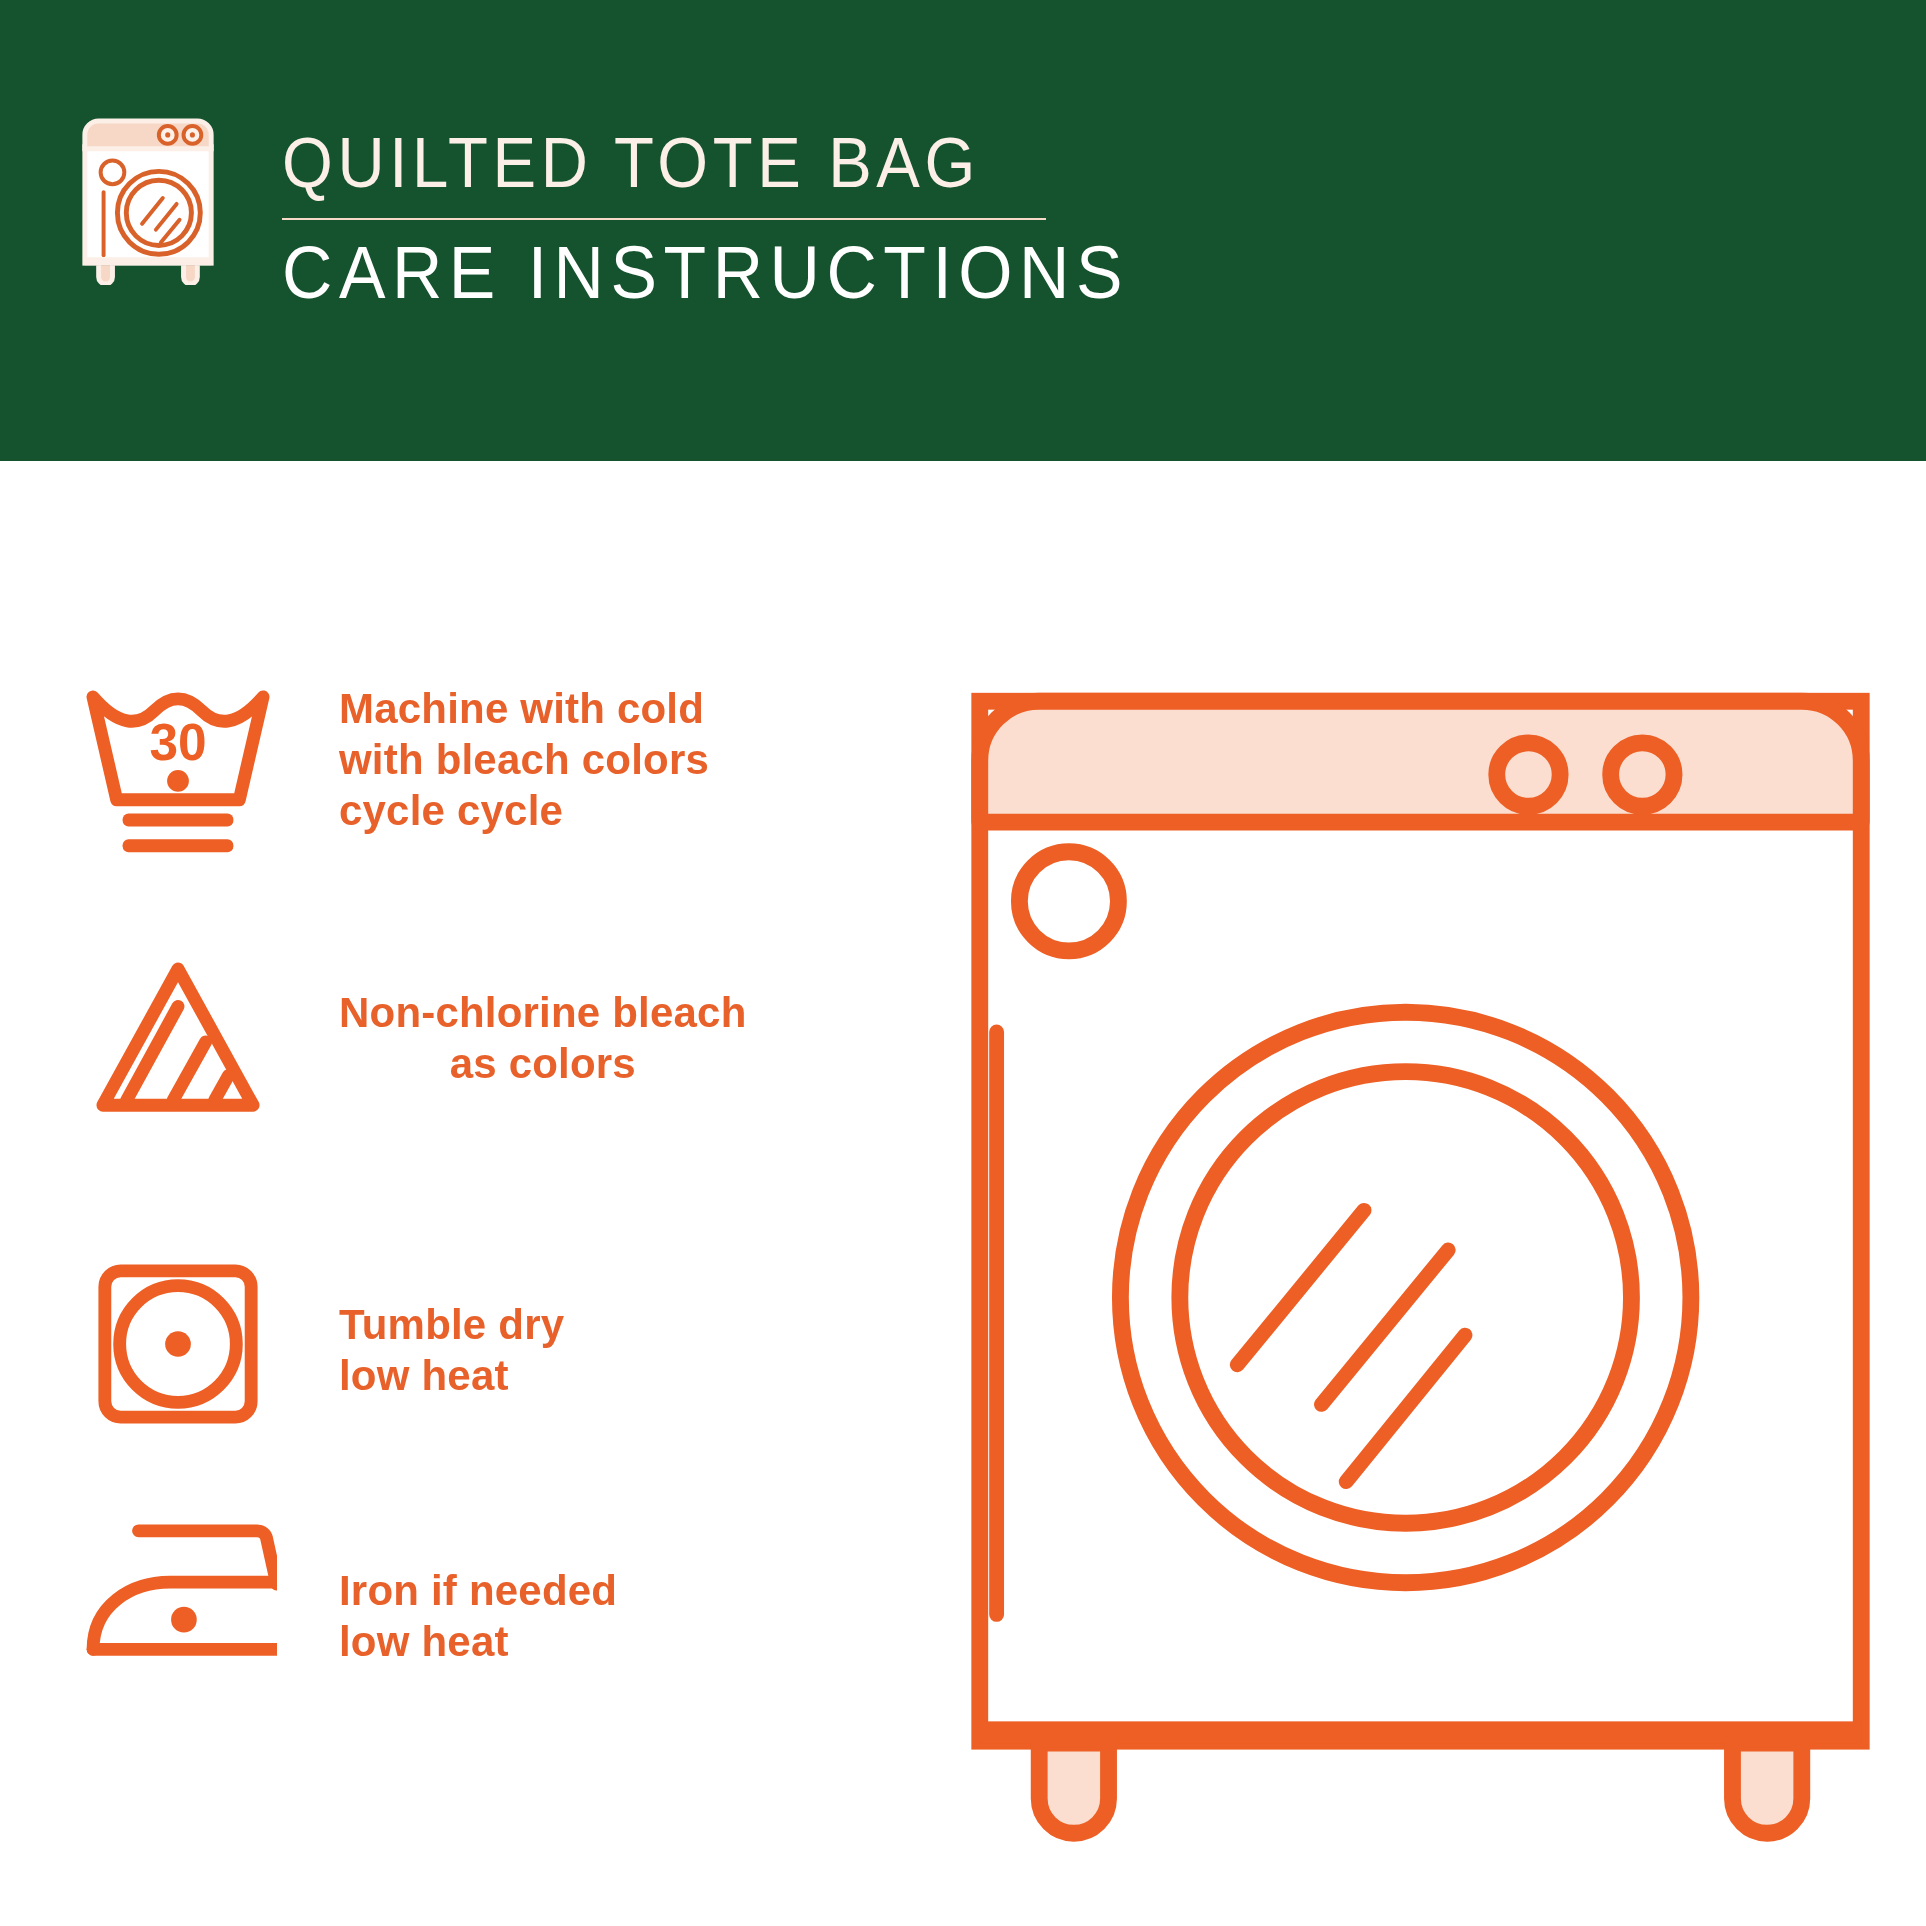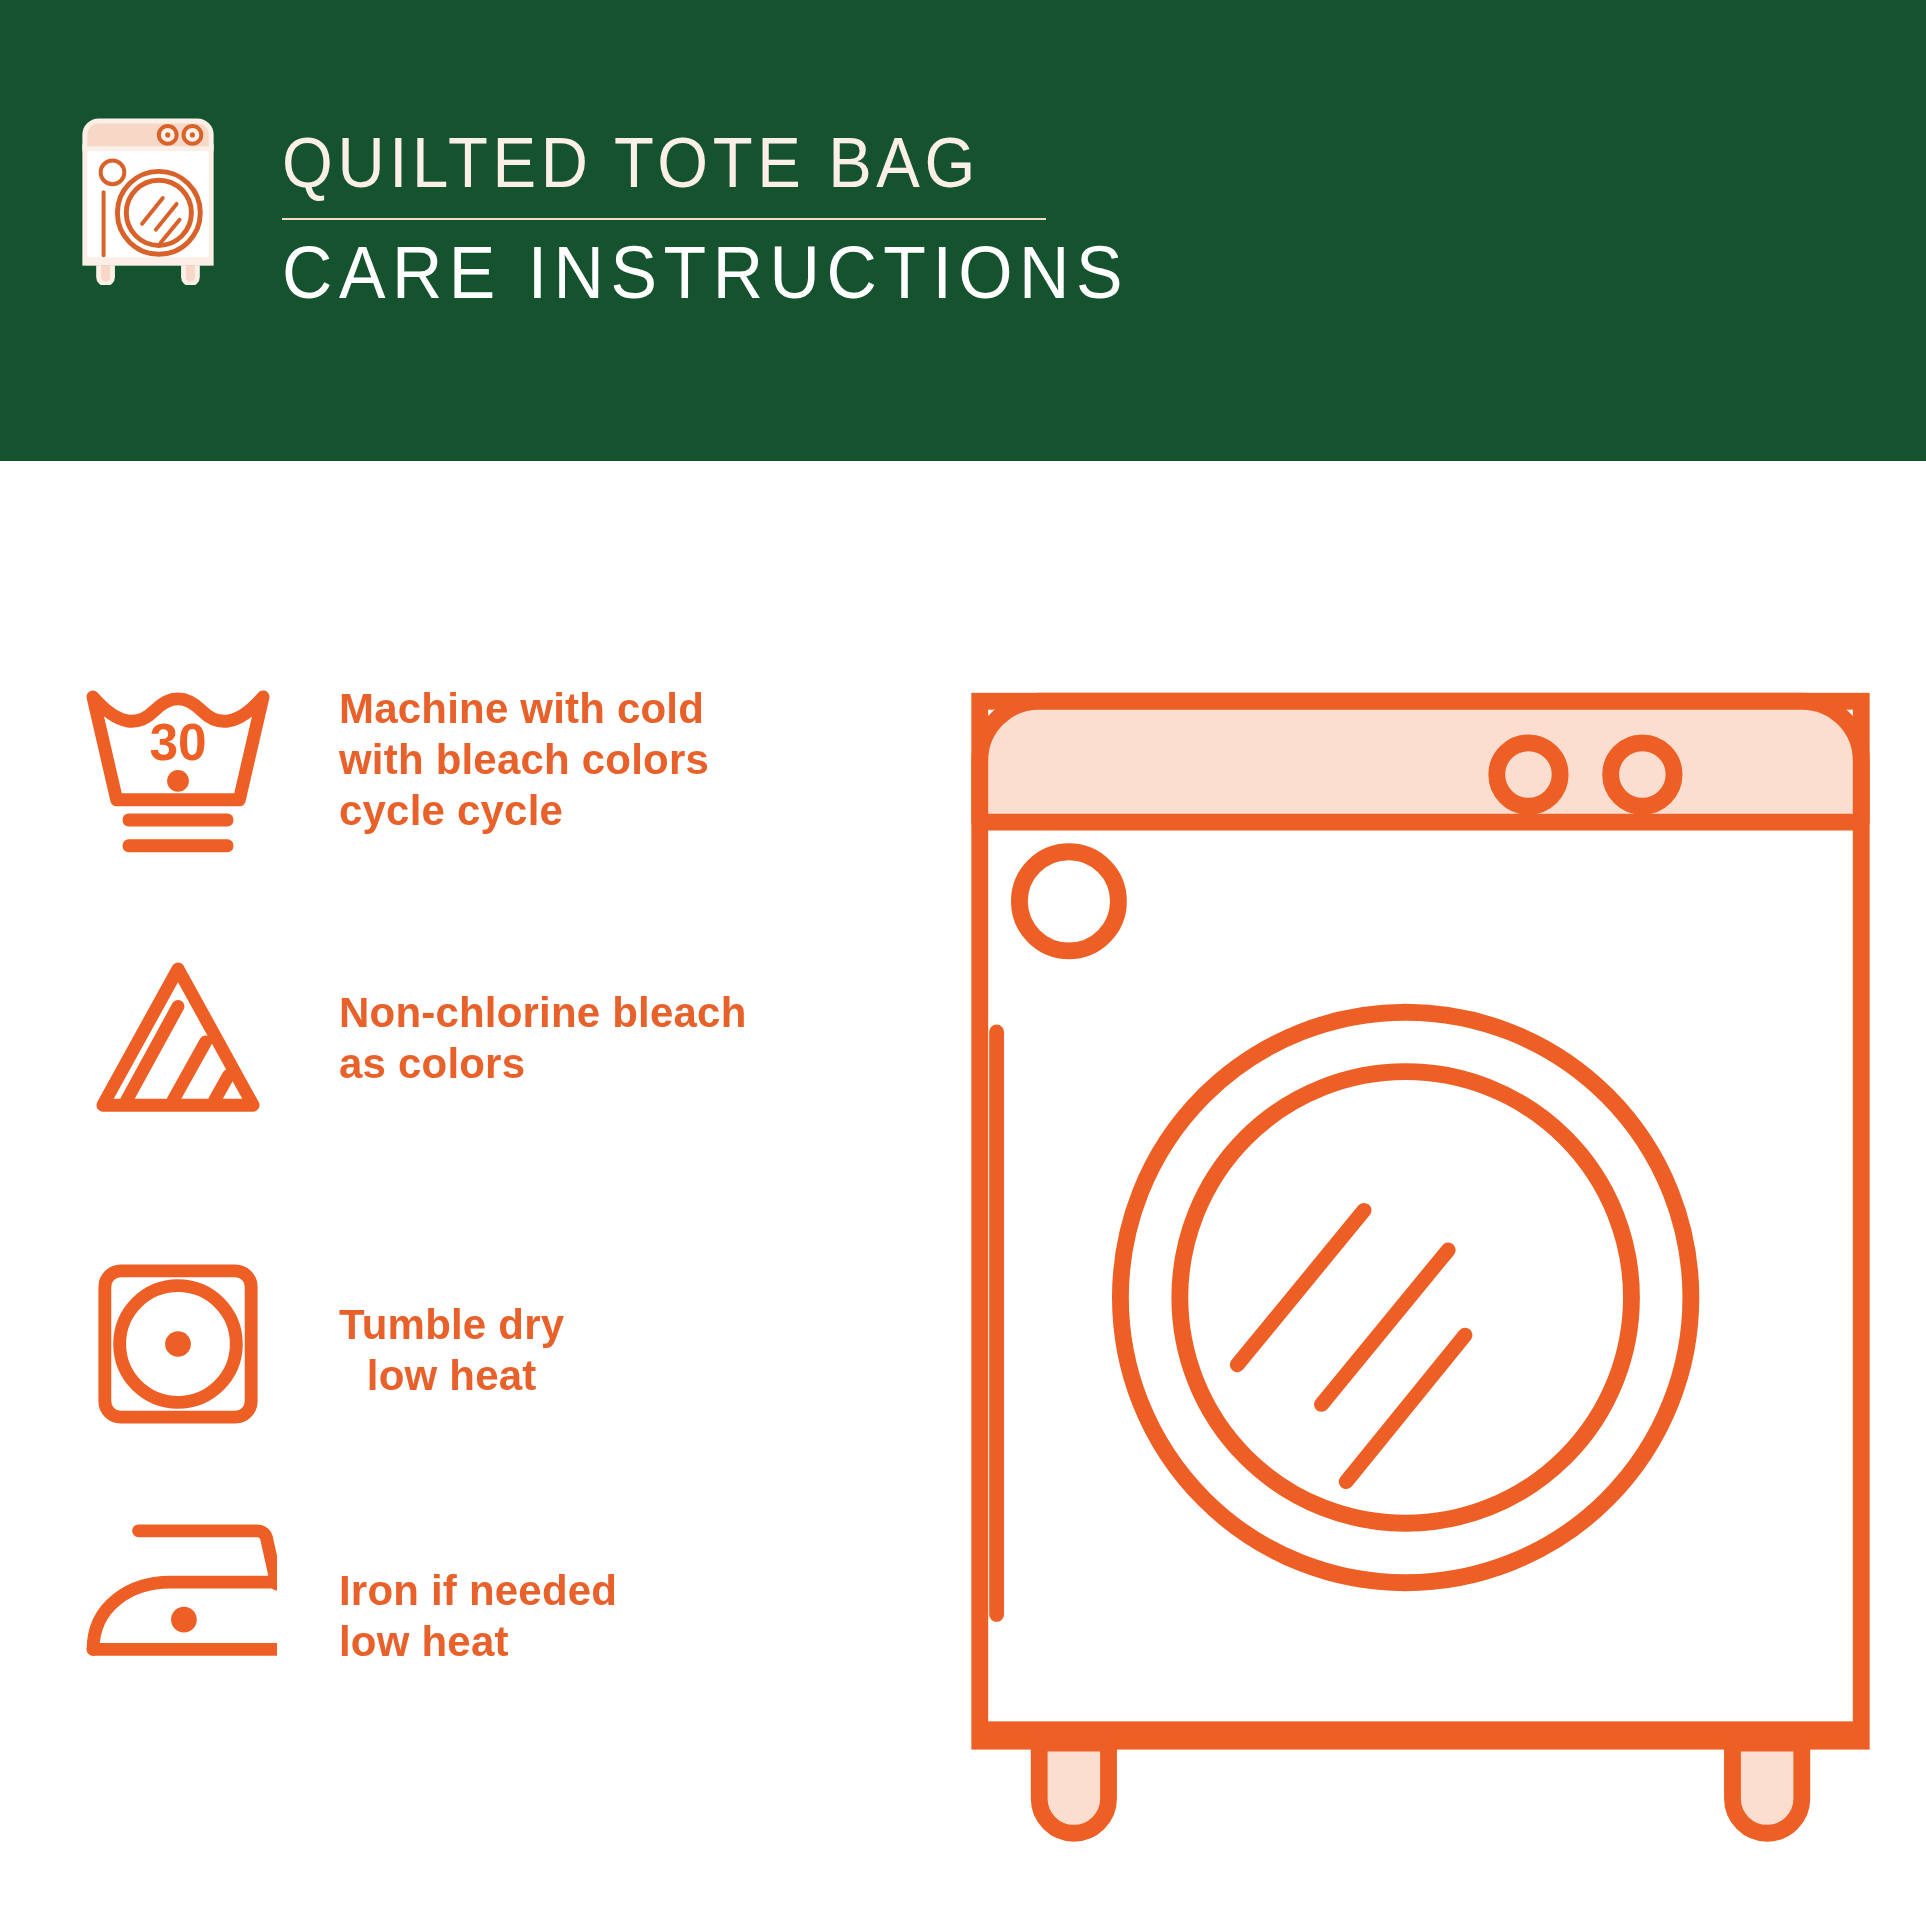--- a/index.html
+++ b/index.html
@@ -60,27 +60,27 @@
     font-size:42px;
     line-height:51px;
     font-weight:700;
     letter-spacing:0.2px;
     padding-top:4px;
     padding-left:28px;
   }
   .care-text .ln{display:block;white-space:nowrap;}
 
   .row-1{top:683px;}
-  .row-2{top:955px;}
+  .row-2{top:955px;text-align:center;}
   .row-3{top:1257px;}
   .row-4{top:1515px;}
 
   .row-1 .care-text{padding-top:0px;}
   .row-2 .care-text{padding-top:32px;}
-  .row-3 .care-text{padding-top:42px;text-align:center;}
+  .row-3 .care-text{padding-top:42px;}
   .row-4 .care-text{padding-top:50px;}
 
   
   .machine{
     position:absolute;left:950px;top:624px;width:941px;height:1238px;
   }
 </style>
 </head>
 <body>
 

